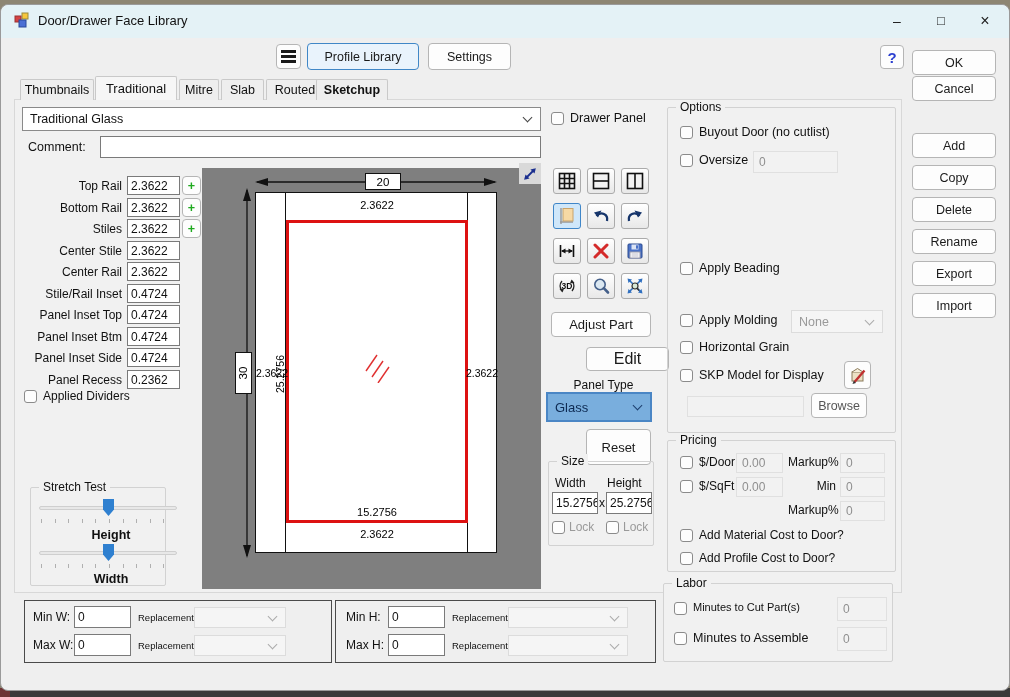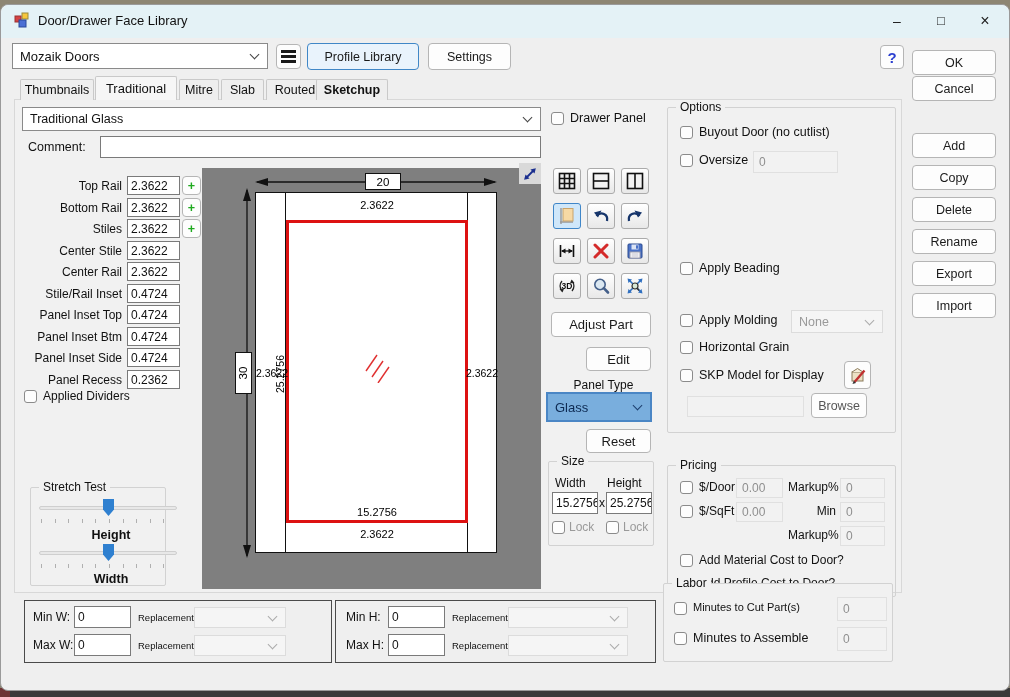--- a/index.html
+++ b/index.html
@@ -53,23 +53,20 @@
       <rect x="8" y="1" width="6" height="6" fill="#f6c73c" stroke="#9a8a3a"></rect>
       <rect x="1" y="4" width="6" height="6" fill="#d44343" stroke="#933"></rect>
       <rect x="5" y="8" width="7" height="7" fill="#4a6fd4" stroke="#2a4a9a"></rect>
     </svg>
   </span>
   <span class="lbl" style="left:38px;top:13px;font-size:13px;">Door/Drawer Face Library</span>
   <div class="wbtn" style="left:875px;">–</div>
   <div class="wbtn" style="left:919px;font-size:13px;">□</div>
   <div class="wbtn" style="left:963px;font-size:16px;">×</div>
 
-  <div class="combo" style="left:12px;top:43px;width:256px;height:26px;font-size:13px;">
-    <span>Mozaik Doors</span>
-  </div>
   <div class="btn" style="left:276px;top:44px;width:25px;height:25px;">
     <span style="width:15px;height:13px;background:repeating-linear-gradient(180deg,#1a1a1a 0 2.6px,transparent 2.6px 5.2px);"></span>
   </div>
   <div class="btn" style="left:307px;top:43px;width:112px;height:27px;background:#e9f3fc;border:1.5px solid #4087c7;">Profile Library</div>
   <div class="btn" style="left:428px;top:43px;width:83px;height:27px;">Settings</div>
   <div class="btn" style="left:880px;top:45px;width:24px;height:24px;color:#2b3fd0;font-weight:bold;font-size:15px;">?</div>
 
   <div class="btn" style="left:912px;top:44px;width:84px;height:25px;margin-top:6px;">OK</div>
   <div class="btn" style="left:912px;top:76px;width:84px;height:25px;">Cancel</div>
   <div class="btn" style="left:912px;top:133px;width:84px;height:25px;">Add</div>
@@ -269,26 +266,26 @@
       <polygon points="2.5,2.5 7,3.5 3.5,7" fill="#2f6fc0"></polygon>
       <polygon points="17.5,2.5 13,3.5 16.5,7" fill="#2f6fc0"></polygon>
       <polygon points="2.5,17.5 3.5,13 7,16.5" fill="#2f6fc0"></polygon>
       <polygon points="17.5,17.5 16.5,13 13,16.5" fill="#2f6fc0"></polygon>
       <circle cx="10" cy="10" r="3" fill="#d8e8d8" stroke="#333" stroke-width="1.2"></circle>
       <line x1="12" y1="12" x2="14" y2="14.5" stroke="#333" stroke-width="1.4"></line>
     </svg>
   </div>
 
   <div class="btn" style="left:551px;top:312px;width:100px;height:25px;font-size:13px;z-index:2;">Adjust Part</div>
-  <div class="btn" style="left:586px;top:347px;width:65px;height:24px;font-size:13px;z-index:2;">Edit</div>
+  <div class="btn" style="left:586px;top:347px;width:83px;height:24px;font-size:16px;z-index:2;">Edit</div>
   <div class="lbl" style="left:556px;top:378px;width:95px;text-align:center;z-index:2;">Panel Type</div>
   <div class="combo glass" style="left:546px;top:392px;width:106px;height:30px;z-index:2;">
     <span>Glass</span>
   </div>
-  <div class="btn" style="left:586px;top:429px;width:65px;height:24px;font-size:13px;z-index:2;">Reset</div>
+  <div class="btn" style="left:586px;top:429px;width:65px;height:36px;font-size:13px;z-index:2;">Reset</div>
 
   <div class="grp" style="left:548px;top:461px;width:106px;height:85px;z-index:2;">
     <span class="cap">Size</span>
     <span class="lbl" style="left:6px;top:14px;">Width</span>
     <span class="lbl" style="left:58px;top:14px;">Height</span>
     <div class="txt" style="left:3px;top:30px;width:46px;height:22px;line-height:20px;white-space:nowrap;overflow:hidden;">15.2756</div>
     <span class="lbl" style="left:50px;top:34px;">x</span>
     <div class="txt" style="left:57px;top:30px;width:46px;height:22px;line-height:20px;white-space:nowrap;overflow:hidden;">25.2756</div>
     <span class="chk" style="left:3px;top:59px;"></span>
     <span class="lbl" style="left:20px;top:58px;color:#9a9a9a;">Lock</span>
@@ -319,21 +316,21 @@
         <rect x="4" y="7" width="11" height="9" fill="#ece0c4" stroke="#8a7a5a"></rect>
         <path d="M4 7l5.5-3.5L15 7" fill="#f6eeda" stroke="#8a7a5a"></path>
         <line x1="6.5" y1="17" x2="16.5" y2="5.5" stroke="#c03030" stroke-width="2.4"></line>
         <polygon points="4.5,19 8,18 5.8,15.8" fill="#333"></polygon>
       </svg>
     </div>
     <div class="dis" style="left:19px;top:288px;width:117px;height:21px;"></div>
     <div class="btn" style="left:143px;top:285px;width:56px;height:25px;color:#555;">Browse</div>
   </div>
 
-  <div class="grp" style="left:667px;top:465px;width:229px;height:132px;z-index:2;">
+  <div class="grp" style="left:667px;top:440px;width:229px;height:132px;z-index:2;">
     <span class="cap">Pricing</span>
     <span class="chk" style="left:12px;top:15px;"></span>
     <span class="lbl" style="left:31px;top:14px;">$/Door</span>
     <div class="dis" style="left:68px;top:12px;width:47px;height:20px;">0.00</div>
     <span class="lbl" style="left:120px;top:14px;width:48px;text-align:right;">Markup%</span>
     <div class="dis" style="left:172px;top:12px;width:45px;height:20px;">0</div>
     <span class="chk" style="left:12px;top:39px;"></span>
     <span class="lbl" style="left:31px;top:38px;">$/SqFt</span>
     <div class="dis" style="left:68px;top:36px;width:47px;height:20px;">0.00</div>
     <span class="lbl" style="left:120px;top:38px;width:48px;text-align:right;">Min</span>

